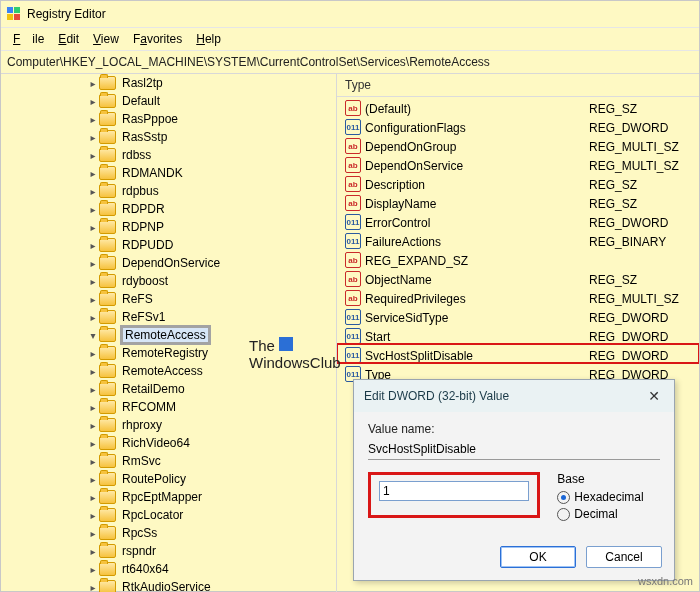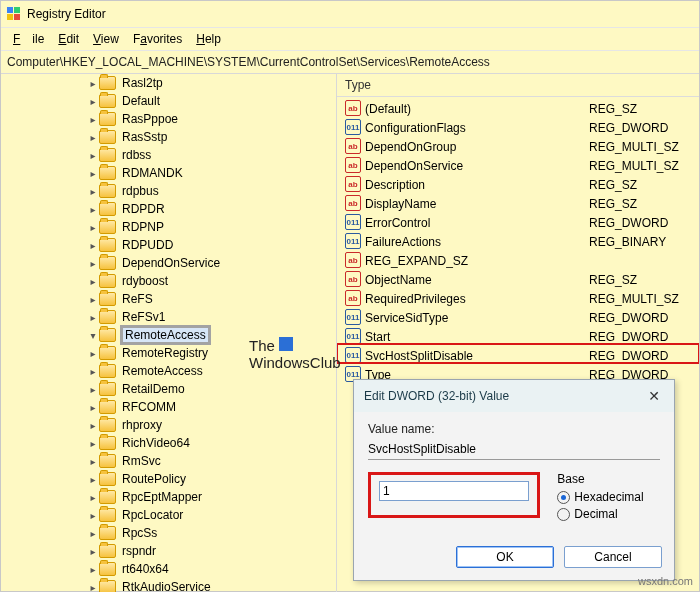--- a/index.html
+++ b/index.html
@@ -44,21 +44,21 @@
   .dlg-body .lblrow{margin-bottom:4px;color:#222}
   .vname{border-bottom:1px solid #999;padding:2px 0 3px;margin-bottom:12px}
   .red-box{border:3px solid #d91616;padding:6px 8px 14px;width:150px;display:inline-block;vertical-align:top}
   .vdata{width:100%;border:1px solid #7a9fcf;padding:2px 3px;box-sizing:border-box;font-size:12px}
   .base{display:inline-block;vertical-align:top;margin-left:8px;border:0 solid #bbb;padding:0 6px 6px}
   .base-title{font-size:12px;margin:0 0 4px}
   .radio{display:flex;align-items:center;gap:4px;margin:3px 0}
   .rdot{width:11px;height:11px;border:1px solid #555;border-radius:50%;display:inline-flex;align-items:center;justify-content:center}
   .rdot.on:after{content:"";width:5px;height:5px;background:#1a66d6;border-radius:50%}
   .dlg-btns{display:flex;justify-content:flex-end;gap:10px;padding:10px 12px 12px}
-  .btn{min-width:72px;padding:3px 12px;border:1px solid #7a9fcf;background:#fff;border-radius:2px;text-align:center}
+  .btn{min-width:72px;padding:3px 1px;border:1px solid #7a9fcf;background:#fff;border-radius:2px;text-align:center}
   .btn.primary{border-color:#2b6fd6;box-shadow:0 0 0 1px #9ec3f5 inset}
 </style>
 </head>
 <body>
 
 <div class="window">
   <div class="titlebar">
     <span class="ico">
       <span style="background:#3b82f6"></span>
         <span style="background:#2ecc71"></span>

